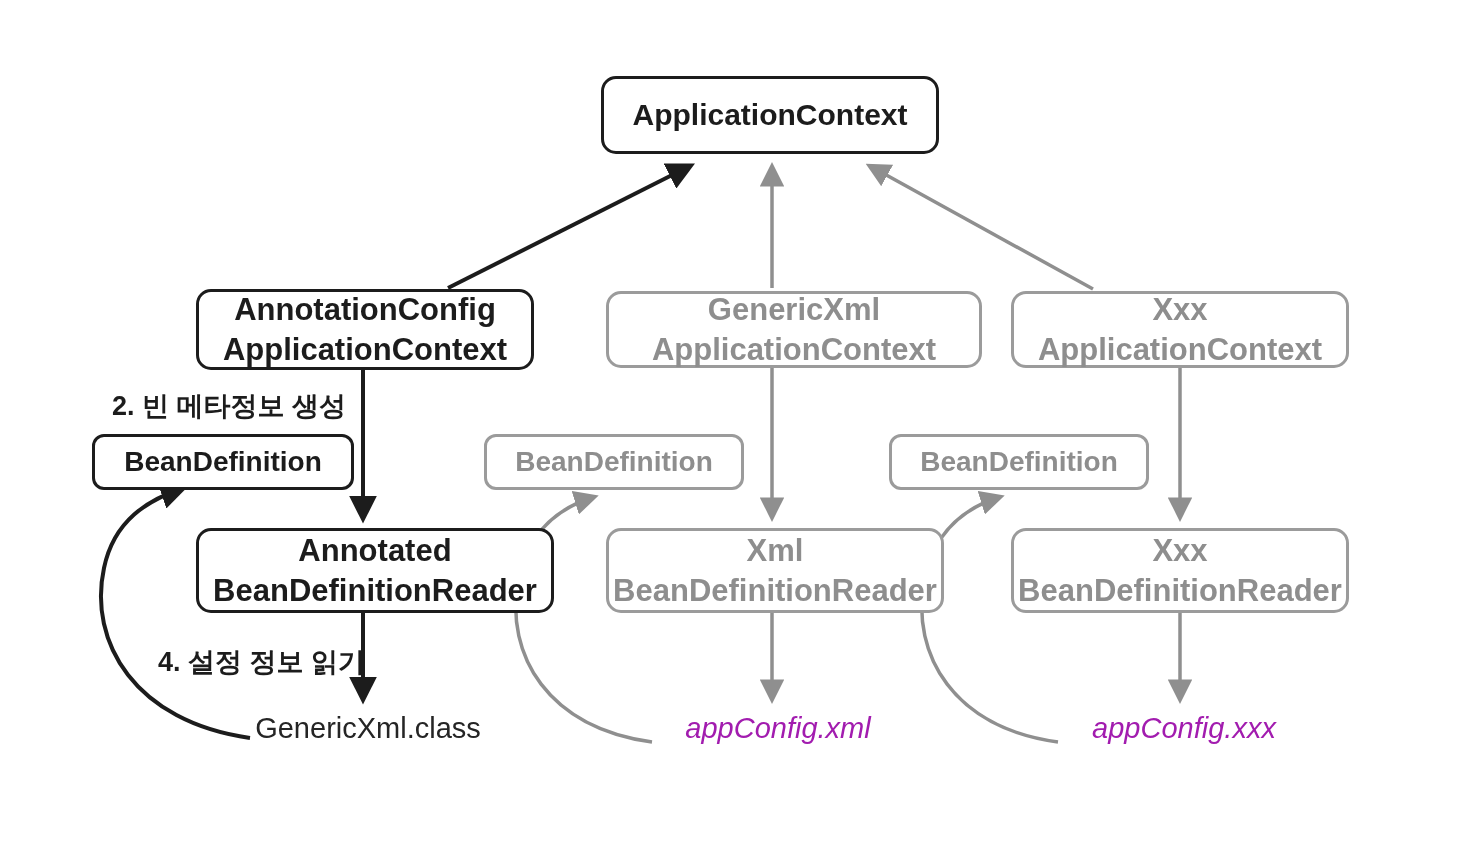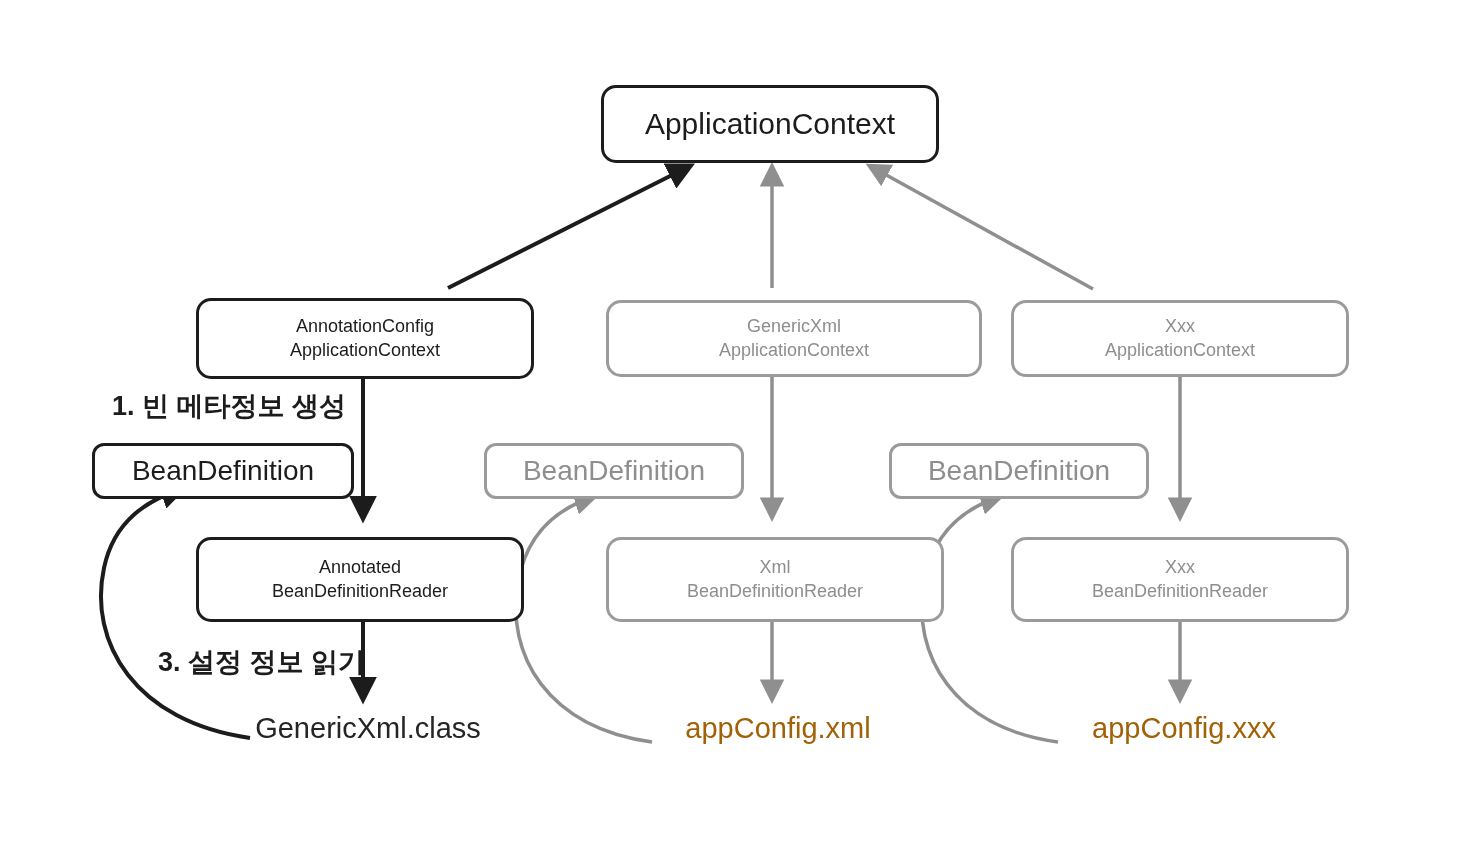--- a/index.html
+++ b/index.html
@@ -18,50 +18,49 @@
   }
   .node {
     position: absolute;
     box-sizing: border-box;
     background: #ffffff;
     display: flex;
     flex-direction: column;
     align-items: center;
     justify-content: center;
     text-align: center;
-    font-weight: normal;
+    font-weight: bold;
     line-height: 1.28;
-    margin-top: 9px;
   }
   .node.primary {
     border: 3.5px solid #1c1c1c;
     color: #1c1c1c;
   }
   .node.muted {
     border: 3px solid #9b9b9b;
     color: #8e8e8e;
   }
-  .node.big { border-radius: 15px; font-size: 18px; }
+  .node.big { border-radius: 15px; font-size: 31px; }
   .node.small { border-radius: 12px; font-size: 28px; align-items: center; }
   .node.title { border-radius: 15px; font-size: 30px; }
   .annotation {
     position: absolute;
     font-weight: bold;
     font-size: 27px;
     color: #1c1c1c;
     white-space: nowrap;
   }
   .artifact {
     position: absolute;
     font-size: 29px;
     white-space: nowrap;
     transform: translateX(-50%);
   }
   .artifact.primary { color: #252525; }
-  .artifact.muted { color: #a16207; }
+  .artifact.muted { color: #a21caf; font-style: italic; }
 </style>
 </head>
 <body>
 
 <div class="canvas">
 
   <svg class="arrows" viewBox="0 0 1474 846" xmlns="http://www.w3.org/2000/svg">
     <defs>
       <marker id="ah-black" viewBox="0 0 10 10" refX="8" refY="5" markerWidth="7" markerHeight="7" orient="auto-start-reverse">
         <path d="M0,0 L10,5 L0,10 z" fill="#1c1c1c"></path>
@@ -100,50 +99,50 @@
   <div class="node muted big" style="left:606px; top:291px; width:376px; height:77px;">
     <div>GenericXml</div>
     <div>ApplicationContext</div>
   </div>
 
   <div class="node muted big" style="left:1011px; top:291px; width:338px; height:77px;">
     <div>Xxx</div>
     <div>ApplicationContext</div>
   </div>
 
-  <div class="annotation" style="left:112px; top:388px;">1. 빈 메타정보 생성</div>
+  <div class="annotation" style="left:112px; top:388px;">2. 빈 메타정보 생성</div>
 
   <div class="node primary small" style="left:92px; top:434px; width:262px; height:56px;">
     <div>BeanDefinition</div>
   </div>
 
   <div class="node muted small" style="left:484px; top:434px; width:260px; height:56px;">
     <div>BeanDefinition</div>
   </div>
 
   <div class="node muted small" style="left:889px; top:434px; width:260px; height:56px;">
     <div>BeanDefinition</div>
   </div>
 
-  <div class="node primary big" style="left:196px; top:528px; width:328px; height:85px;">
+  <div class="node primary big" style="left:196px; top:528px; width:358px; height:85px;">
     <div>Annotated</div>
     <div>BeanDefinitionReader</div>
   </div>
 
   <div class="node muted big" style="left:606px; top:528px; width:338px; height:85px;">
     <div>Xml</div>
     <div>BeanDefinitionReader</div>
   </div>
 
   <div class="node muted big" style="left:1011px; top:528px; width:338px; height:85px;">
     <div>Xxx</div>
     <div>BeanDefinitionReader</div>
   </div>
 
-  <div class="annotation" style="left:158px; top:644px;">3. 설정 정보 읽기</div>
+  <div class="annotation" style="left:158px; top:644px;">4. 설정 정보 읽기</div>
 
   <div class="artifact primary" style="left:368px; top:712px;">GenericXml.class</div>
 
   <div class="artifact muted" style="left:778px; top:712px;">appConfig.xml</div>
 
   <div class="artifact muted" style="left:1184px; top:712px;">appConfig.xxx</div>
 
 </div>
 
 </body></html>

